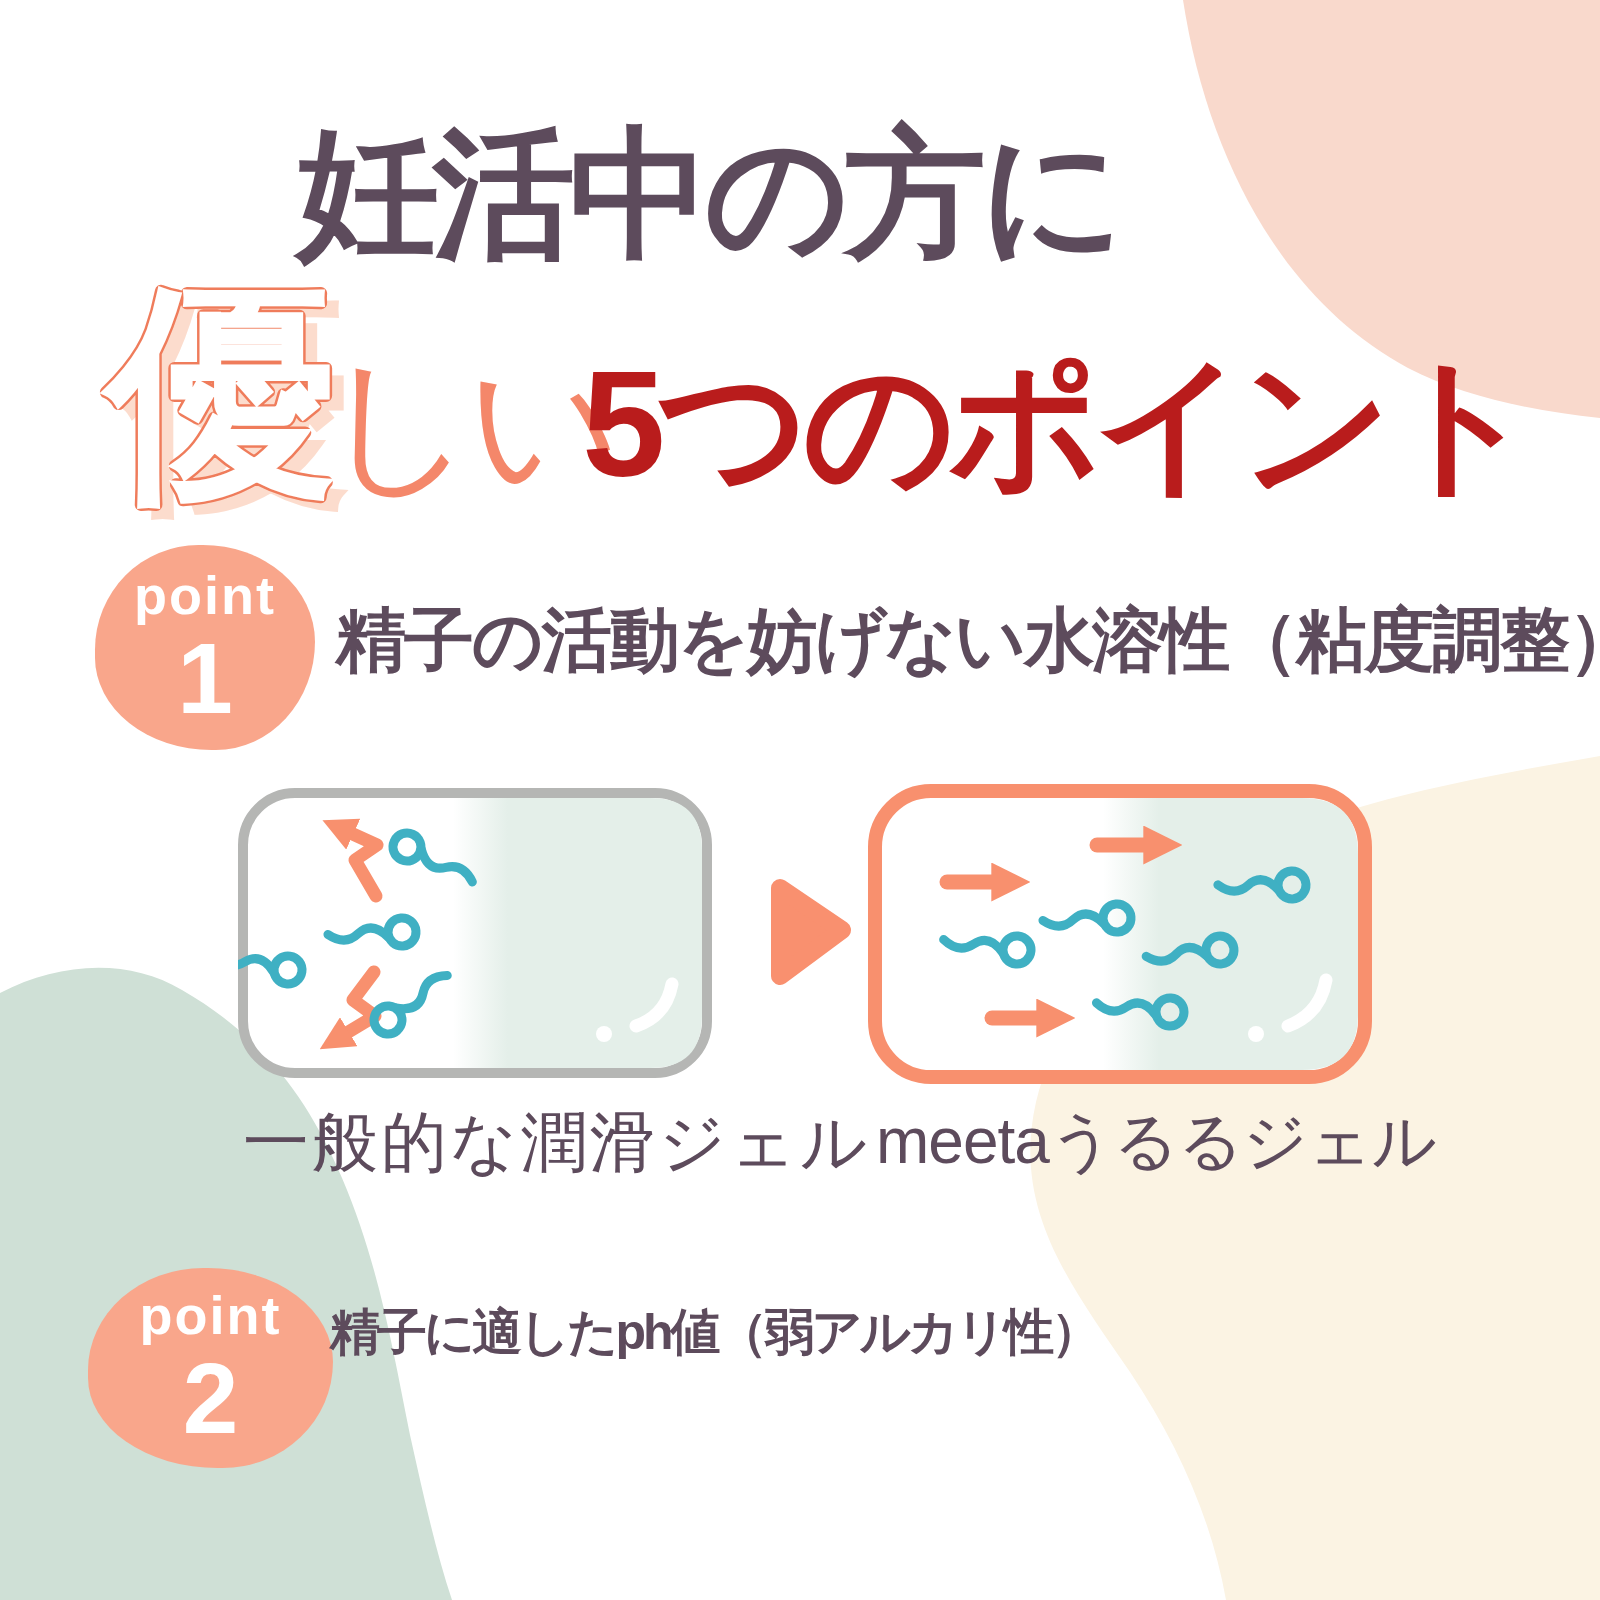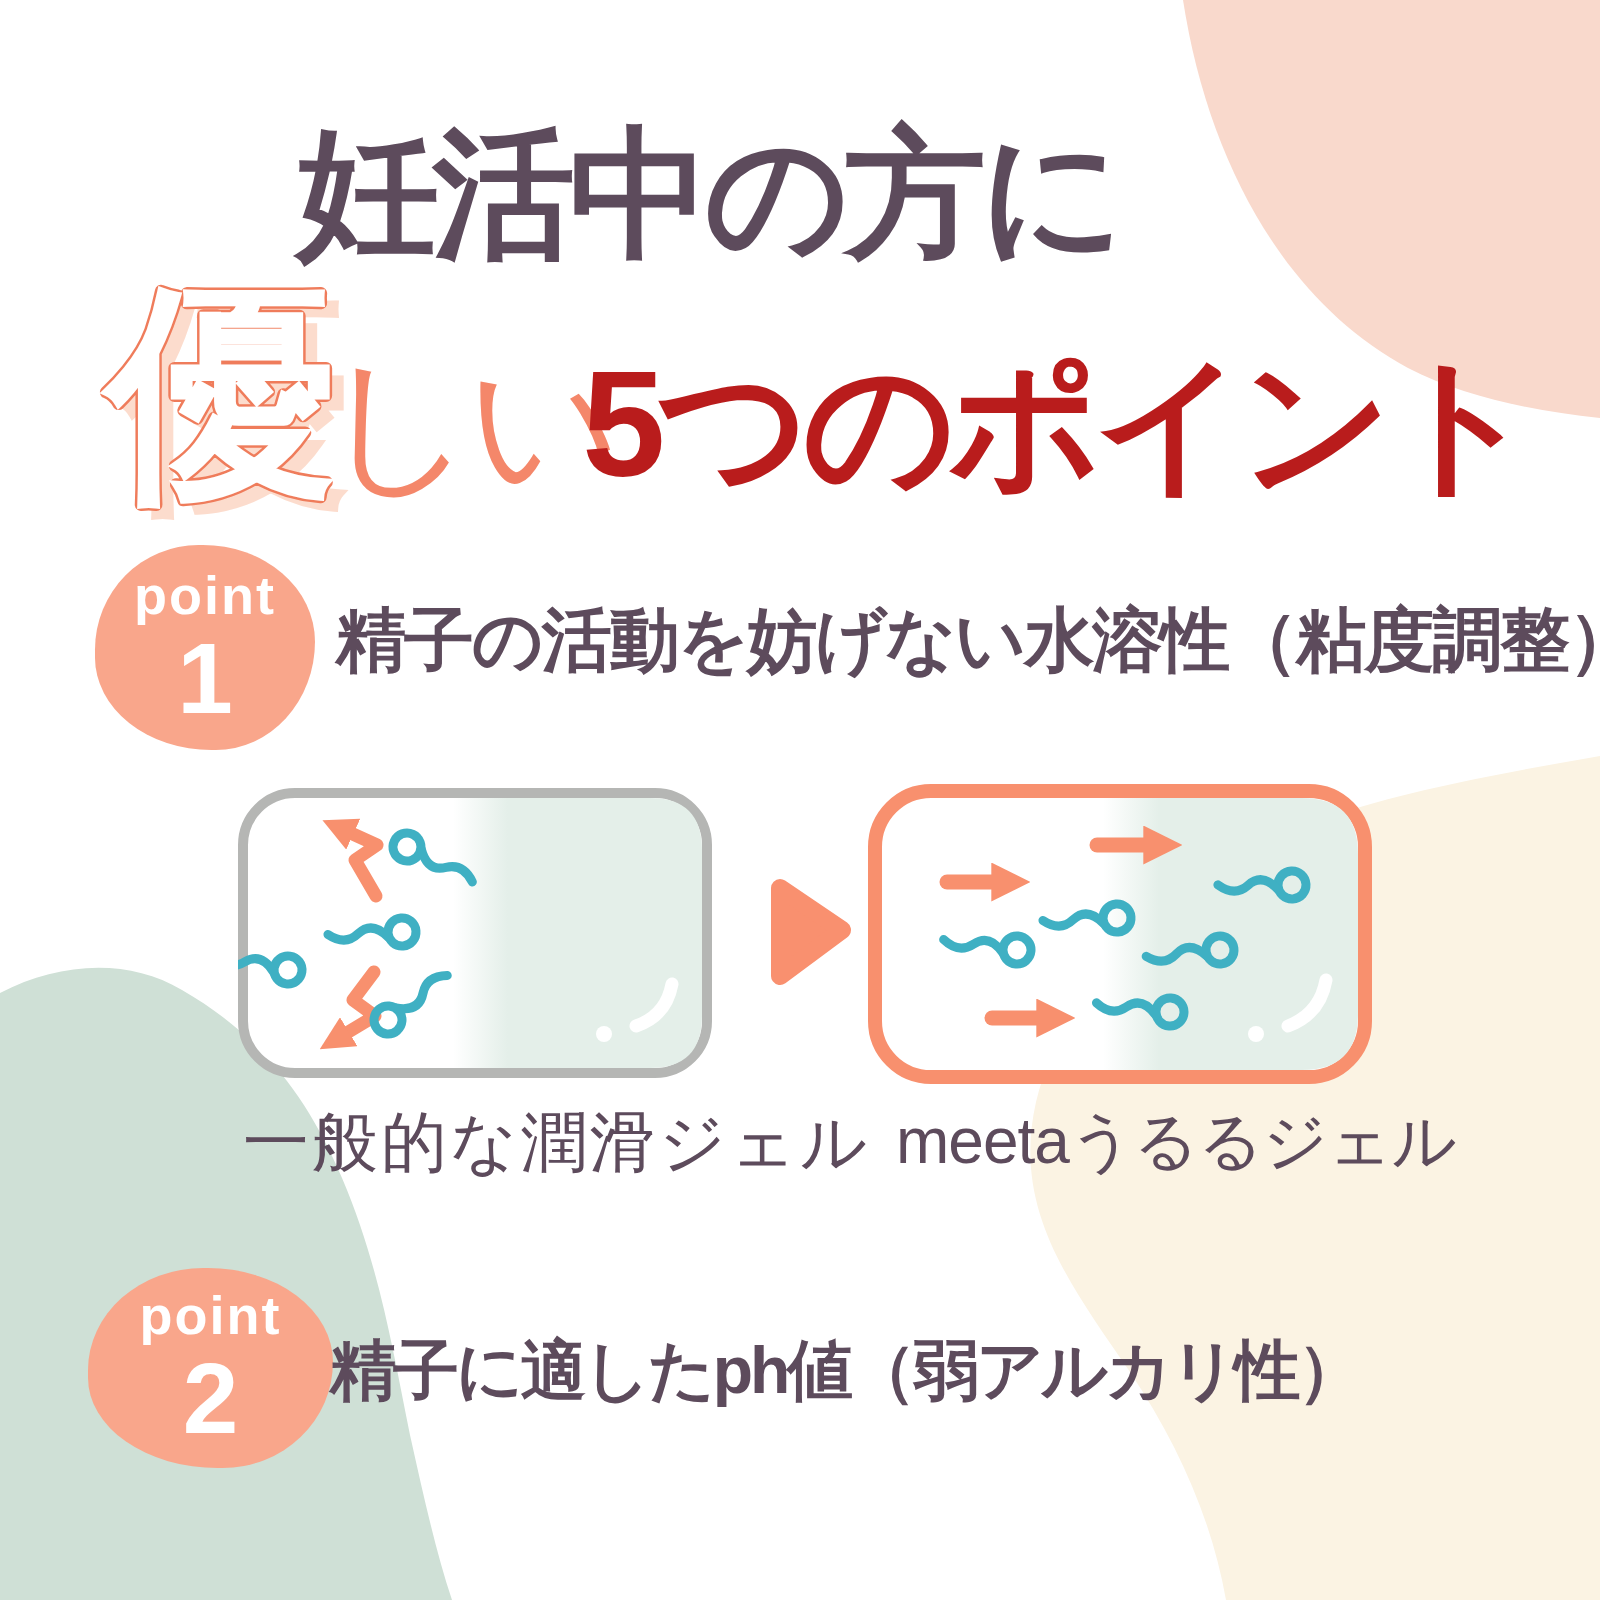--- a/index.html
+++ b/index.html
@@ -24,25 +24,25 @@
     display:flex;flex-direction:column;align-items:center;justify-content:center;
     background:#f9a68b;color:#ffffff;text-align:center;
     border-radius:48% 52% 46% 54% / 52% 48% 54% 46%;
   }
   .badge .plabel{font-size:54px;font-weight:700;letter-spacing:2px;line-height:1;}
   .badge .pnum{font-size:100px;font-weight:700;line-height:1;margin-top:6px;}
   .badge1{left:95px;top:545px;width:220px;height:205px;}
   .badge2{left:88px;top:1268px;width:245px;height:200px;}
   .ptext{font-weight:700;color:#5d4b5c;white-space:nowrap;}
   .ptext1{left:336px;top:598px;font-size:70px;letter-spacing:-2px;line-height:84px;}
-  .ptext2{left:330px;top:1330px;font-size:66px;letter-spacing:-3px;line-height:80px;}
+  .ptext2{left:330px;top:1292px;font-size:50px;letter-spacing:-3px;line-height:80px;}
   
   .boxlabel{font-weight:400;color:#5d4b5c;white-space:nowrap;}
   .lbl-left{left:243px;top:1098px;font-size:66px;letter-spacing:3px;}
-  .lbl-right{left:876px;top:1098px;font-size:64px;letter-spacing:-1px;margin-left:20px;}
+  .lbl-right{left:876px;top:1098px;font-size:64px;letter-spacing:-1px;}
 </style>
 </head>
 <body>
 
 <div class="canvas">
 
   <svg class="abs" width="1600" height="1600" viewBox="0 0 1600 1600" style="left:0;top:0;">
     <path fill="#f9d9cc" d="M 1183 0 L 1600 0 L 1600 418 C 1528 410 1462 396 1408 368 C 1285 302 1208 162 1183 0 Z"></path>
     <path fill="#cfe0d6" d="M 0 993 C 60 962 128 958 182 990 C 262 1036 308 1098 342 1178 C 378 1262 392 1345 410 1435 C 424 1498 436 1552 452 1600 L 0 1600 Z"></path>
     <path fill="#fbf3e3" d="M 1600 756 C 1508 772 1408 790 1332 816 C 1178 868 1068 972 1036 1102 C 1012 1208 1068 1282 1130 1372 C 1178 1444 1212 1520 1226 1600 L 1600 1600 Z"></path>

